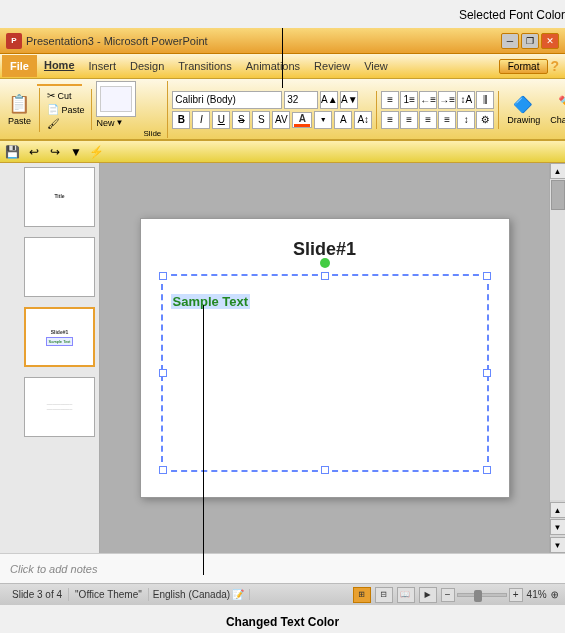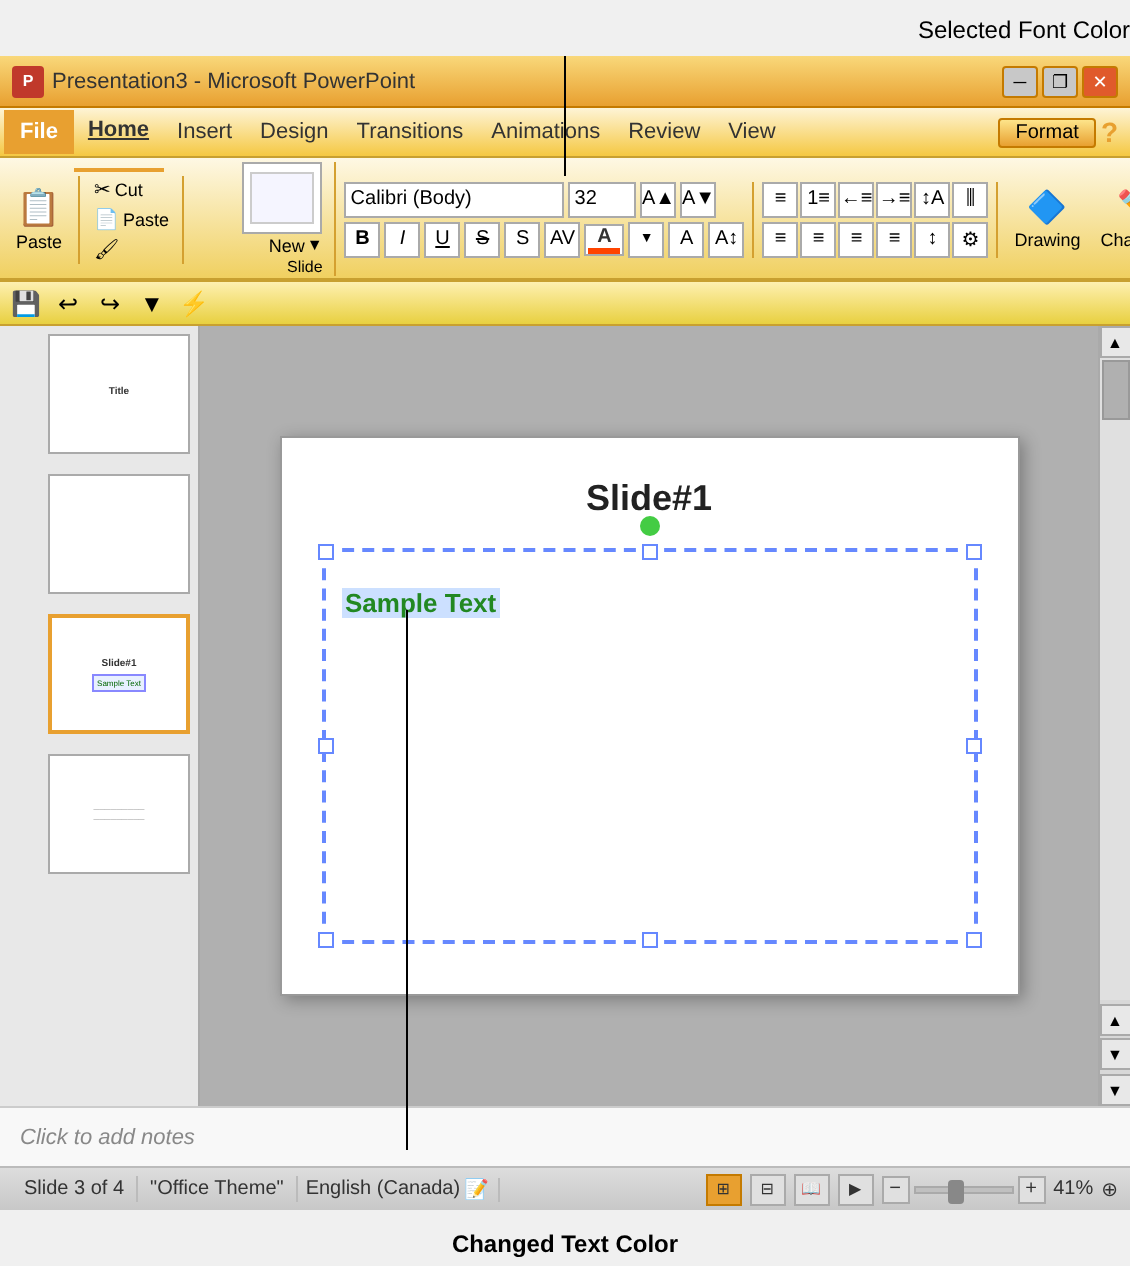--- a/index.html
+++ b/index.html
@@ -487,21 +487,21 @@
         <div class="ribbon-small-btn">
             <span>📄</span>
             <span style="font-size:9px;">Paste</span>
           </div>
         <div class="ribbon-small-btn">
             <span>🖌</span>
             <span style="font-size:9px;"></span>
           </div>
       </div>
 
-      <div style="display:flex; flex-direction:column; align-items:flex-end; border-right:1px solid #d4a030; padding-right:6px; margin-right:2px; gap:1px;">
+      <div style="display:flex; flex-direction:column; align-items:flex-start; border-right:1px solid #d4a030; padding-right:6px; margin-right:2px; gap:1px;">
         <div style="width:40px; height:36px; background:white; border:1px solid #aaa; display:flex; align-items:center; justify-content:center; cursor:pointer;">
           <div style="width:32px; height:26px; background:#f5f5ff; border:1px solid #ccc;"></div>
         </div>
         <div style="display:flex; gap:1px;">
           <span style="font-size:9px; cursor:pointer;">New</span>
           <span style="font-size:8px; cursor:pointer;">▼</span>
         </div>
         <span style="font-size:8px;padding-left:47px;">Slide</span>
       </div>
 

